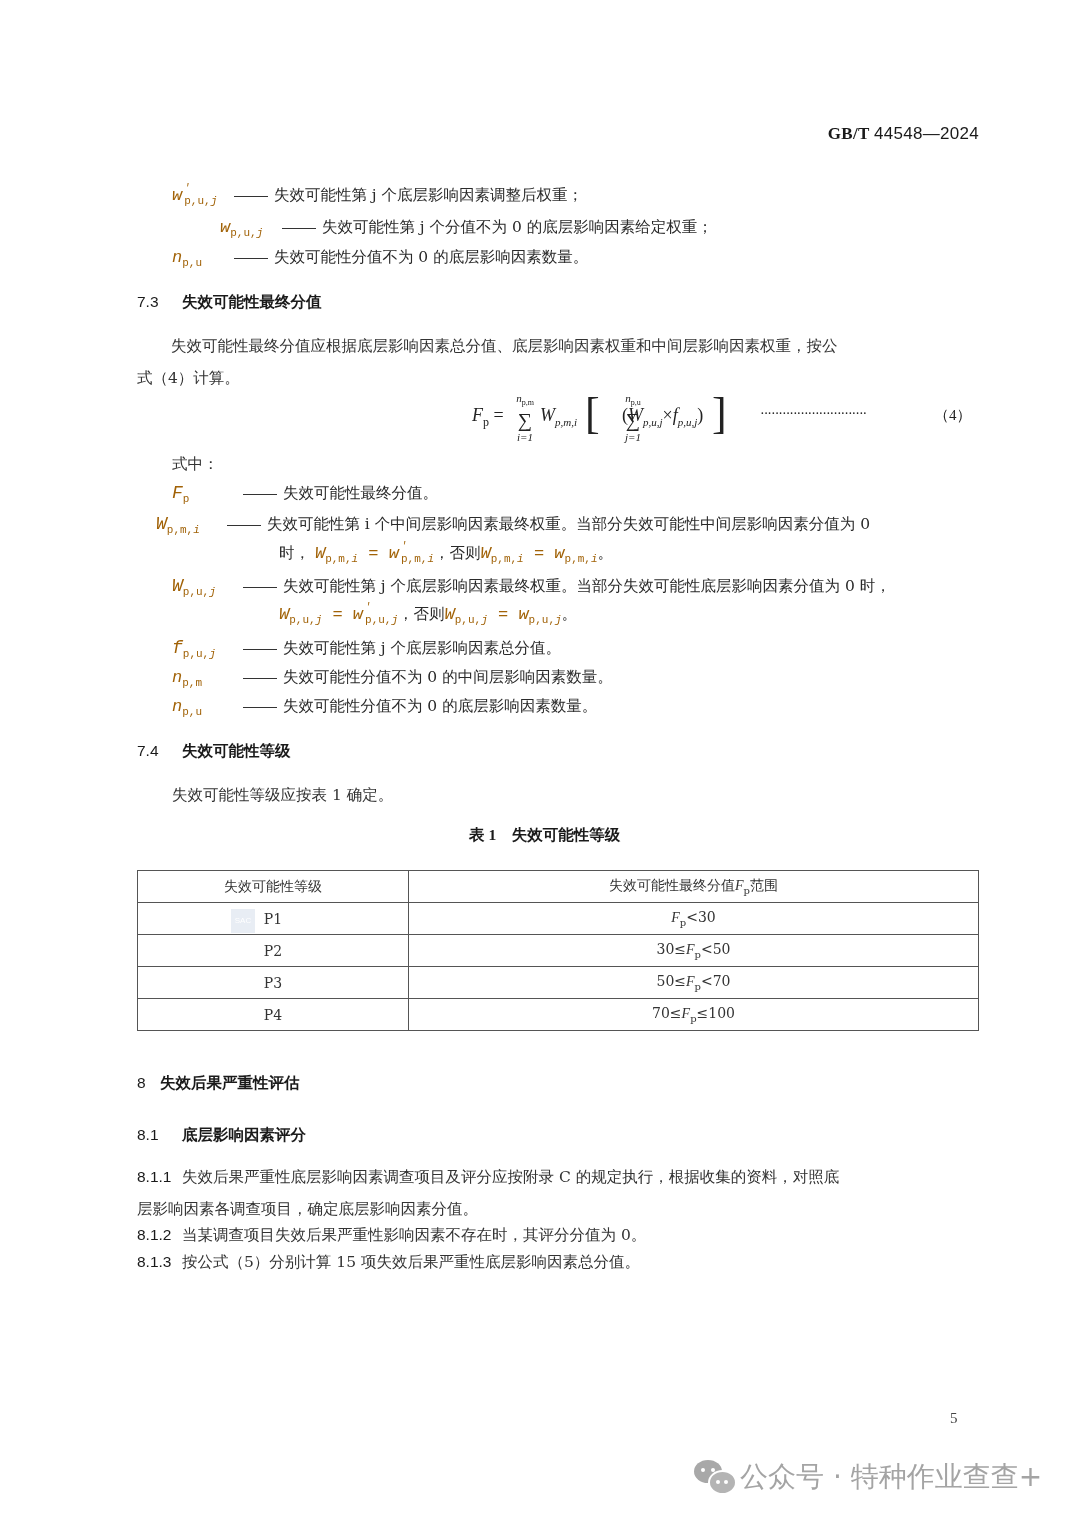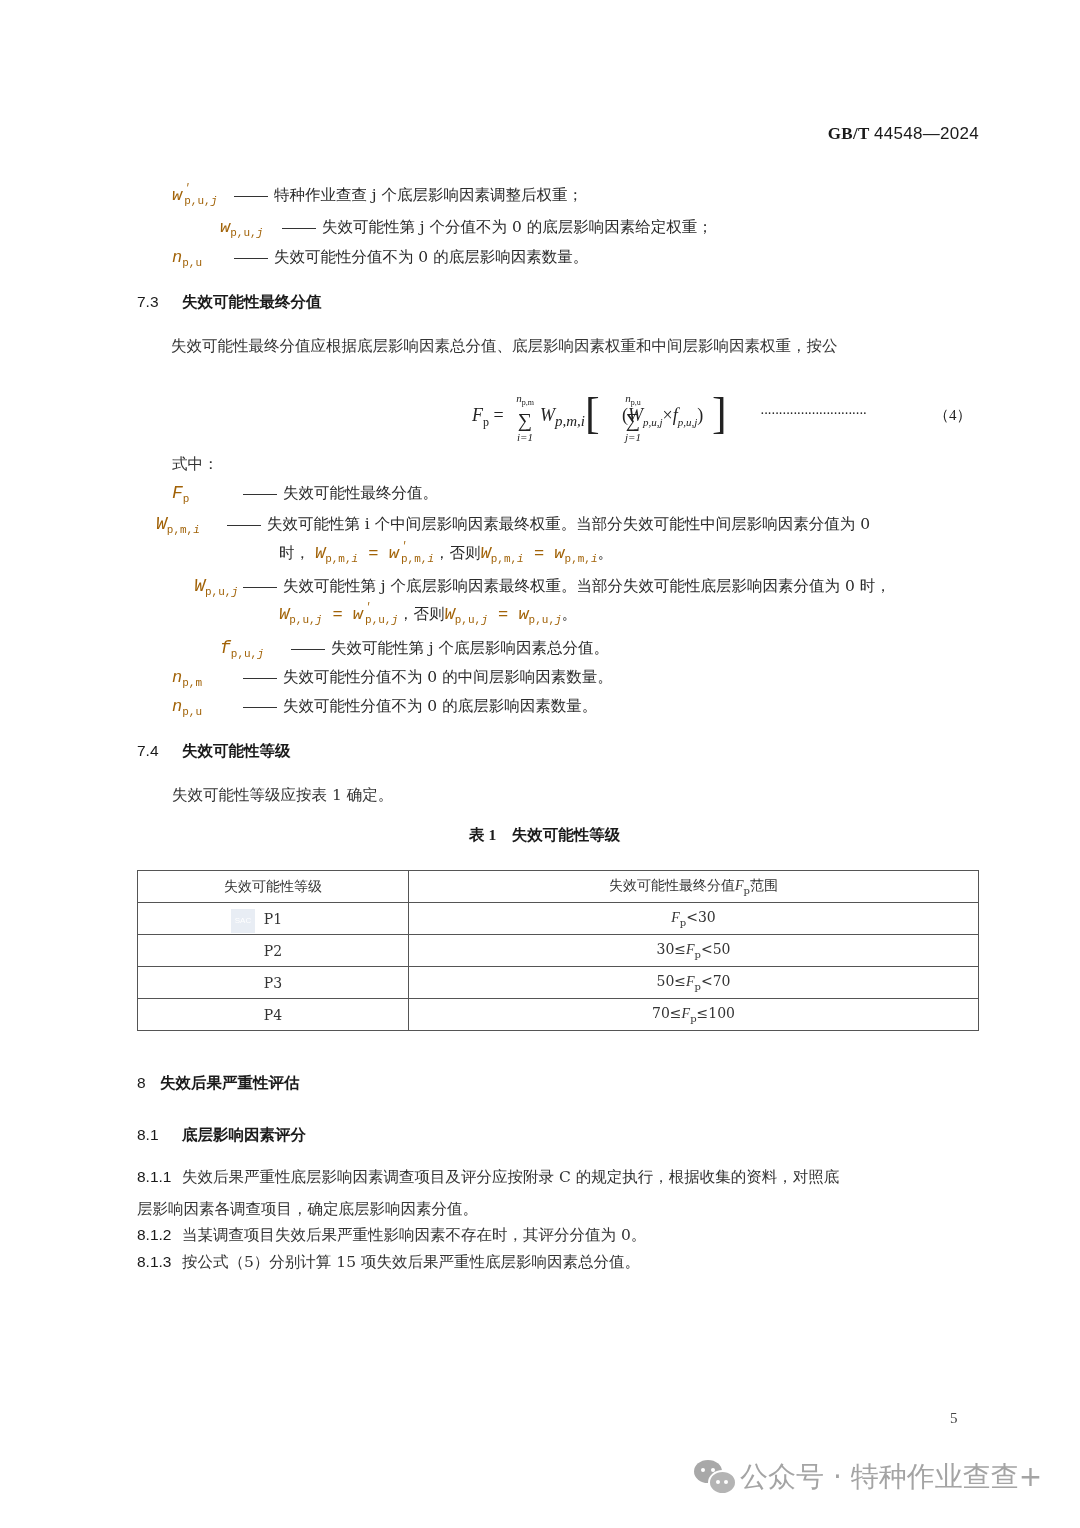--- a/index.html
+++ b/index.html
@@ -57,46 +57,47 @@
 </head>
 <body>
 
 <div class="abs std-code">
   <span>GB/T</span>
   <span class="num">44548—2024</span>
 </div>
 
 <div class="abs defrow" style="left:172px; top:185px;">
   <span class="sym" style="display:inline-block; width:57px;">w<span class="prime">′</span><sub style="margin-left:-4px;"><span>p,u,</span><i>j</i></sub></span>
-  <span class="dash"></span><span>特种作业查查 j 个底层影响因素调整后权重；</span>
+  <span class="dash"></span><span>失效可能性第 j 个底层影响因素调整后权重；</span>
 </div>
 <div class="abs defrow" style="left:172px; top:217px;margin-left:48px;">
   <span class="sym" style="display:inline-block; width:57px;">w<sub><span>p,u,</span><i>j</i></sub></span>
   <span class="dash"></span><span>失效可能性第 j 个分值不为 0 的底层影响因素给定权重；</span>
 </div>
 <div class="abs defrow" style="left:172px; top:247px;">
   <span class="sym" style="display:inline-block; width:57px;">n<sub>p,u</sub></span>
   <span class="dash"></span><span>失效可能性分值不为 0 的底层影响因素数量。</span>
 </div>
 
 <div class="abs heading" style="left:137px; top:292px;">
   <span class="hnum" style="width:45px;">7.3</span><span>失效可能性最终分值</span>
 </div>
 <div class="abs para" style="left:137px; top:330px; width:845px;">
   <div style="padding-left:34px;">失效可能性最终分值应根据底层影响因素总分值、底层影响因素权重和中间层影响因素权重，按公</div>
+  <div>式（4）计算。</div>
 </div>
 
 <div class="abs formula" style="left:472px; top:392px; width:510px; height:50px;">
   <span class="abs" style="left:0; top:13px;"><i>F</i><sub style="font-size:12px;">p</sub> =</span>
   <span class="abs" style="left:42px; top:0; width:22px; text-align:center; font-size:11px; line-height:12px;">
     <i>n</i><sub style="font-size:8px;">p,m</sub><br>
     <span style="font-size:20px; line-height:22px;">∑</span><br>
     <i>i=1</i>
   </span>
-  <span class="abs" style="left:68px; top:13px;"><i>W</i><sub style="font-size:15px;"><i>p,m,i</i></sub></span>
+  <span class="abs" style="left:68px; top:13px;"><i>W</i><sub style="font-size:11px;"><i>p,m,i</i></sub></span>
   <span class="abs" style="left:113px; top:-2px; font-size:44px; font-weight:100; line-height:48px;">[</span>
   <span class="abs" style="left:124px; top:0; width:22px; text-align:center; font-size:11px; line-height:12px;margin-left:26px;">
     <i>n</i><sub style="font-size:8px;">p,u</sub><br>
     <span style="font-size:20px; line-height:22px;">∑</span><br>
     <i>j=1</i>
   </span>
   <span class="abs" style="left:150px; top:13px;">(<i>W</i><sub style="font-size:11px;"><i>p,u,j</i></sub><span>×</span><i>f</i><sub style="font-size:11px;"><i>p,u,j</i></sub>)</span>
   <span class="abs" style="left:240px; top:-2px; font-size:44px; font-weight:100; line-height:48px;">]</span>
   <span class="abs" style="left:288px; top:14px; font-size:14px; letter-spacing:-1px;">·····························</span>
   <span class="abs" style="left:462px; top:14px; font-size:15px;">（4）</span>
@@ -110,27 +111,27 @@
 </div>
 <div class="abs defrow" style="left:156px; top:514px;">
   <span class="sym" style="display:inline-block; width:66px; font-size:18px;">W<sub><span>p,m,</span><i>i</i></sub></span>
   <span class="dash"></span><span>失效可能性第  i  个中间层影响因素最终权重。当部分失效可能性中间层影响因素分值为 0</span>
 </div>
 <div class="abs defrow" style="left:279px; top:543px;">
   <span>时，</span>
   <span class="sym">W<sub>p,m,<i>i</i></sub> = w<span class="prime">′</span><sub style="margin-left:-4px;">p,m,<i>i</i></sub></span><span>，否则</span><span class="sym">W<sub>p,m,<i>i</i></sub> = w<sub>p,m,<i>i</i></sub></span><span>。</span>
 </div>
 <div class="abs defrow" style="left:172px; top:576px;">
-  <span class="sym" style="display:inline-block; width:66px; font-size:18px;text-align:right;">W<sub>p,u,<i>j</i></sub></span>
+  <span class="sym" style="display:inline-block; width:66px; font-size:18px;">W<sub>p,u,<i>j</i></sub></span>
   <span class="dash"></span><span>失效可能性第  j  个底层影响因素最终权重。当部分失效可能性底层影响因素分值为 0  时，</span>
 </div>
 <div class="abs defrow" style="left:279px; top:604px;">
   <span class="sym">W<sub>p,u,<i>j</i></sub> = w<span class="prime">′</span><sub style="margin-left:-4px;">p,u,<i>j</i></sub></span><span>，否则</span><span class="sym">W<sub>p,u,<i>j</i></sub> = w<sub>p,u,<i>j</i></sub></span><span>。</span>
 </div>
-<div class="abs defrow" style="left:172px; top:638px;margin-left:48px;">
+<div class="abs defrow" style="left:172px; top:638px;">
   <span class="sym" style="display:inline-block; width:66px; font-size:18px;">f<sub>p,u,<i>j</i></sub></span>
   <span class="dash"></span><span>失效可能性第 j 个底层影响因素总分值。</span>
 </div>
 <div class="abs defrow" style="left:172px; top:667px;">
   <span class="sym" style="display:inline-block; width:66px;">n<sub>p,m</sub></span>
   <span class="dash"></span><span>失效可能性分值不为 0 的中间层影响因素数量。</span>
 </div>
 <div class="abs defrow" style="left:172px; top:696px;">
   <span class="sym" style="display:inline-block; width:66px;">n<sub>p,u</sub></span>
   <span class="dash"></span><span>失效可能性分值不为 0 的底层影响因素数量。</span>

